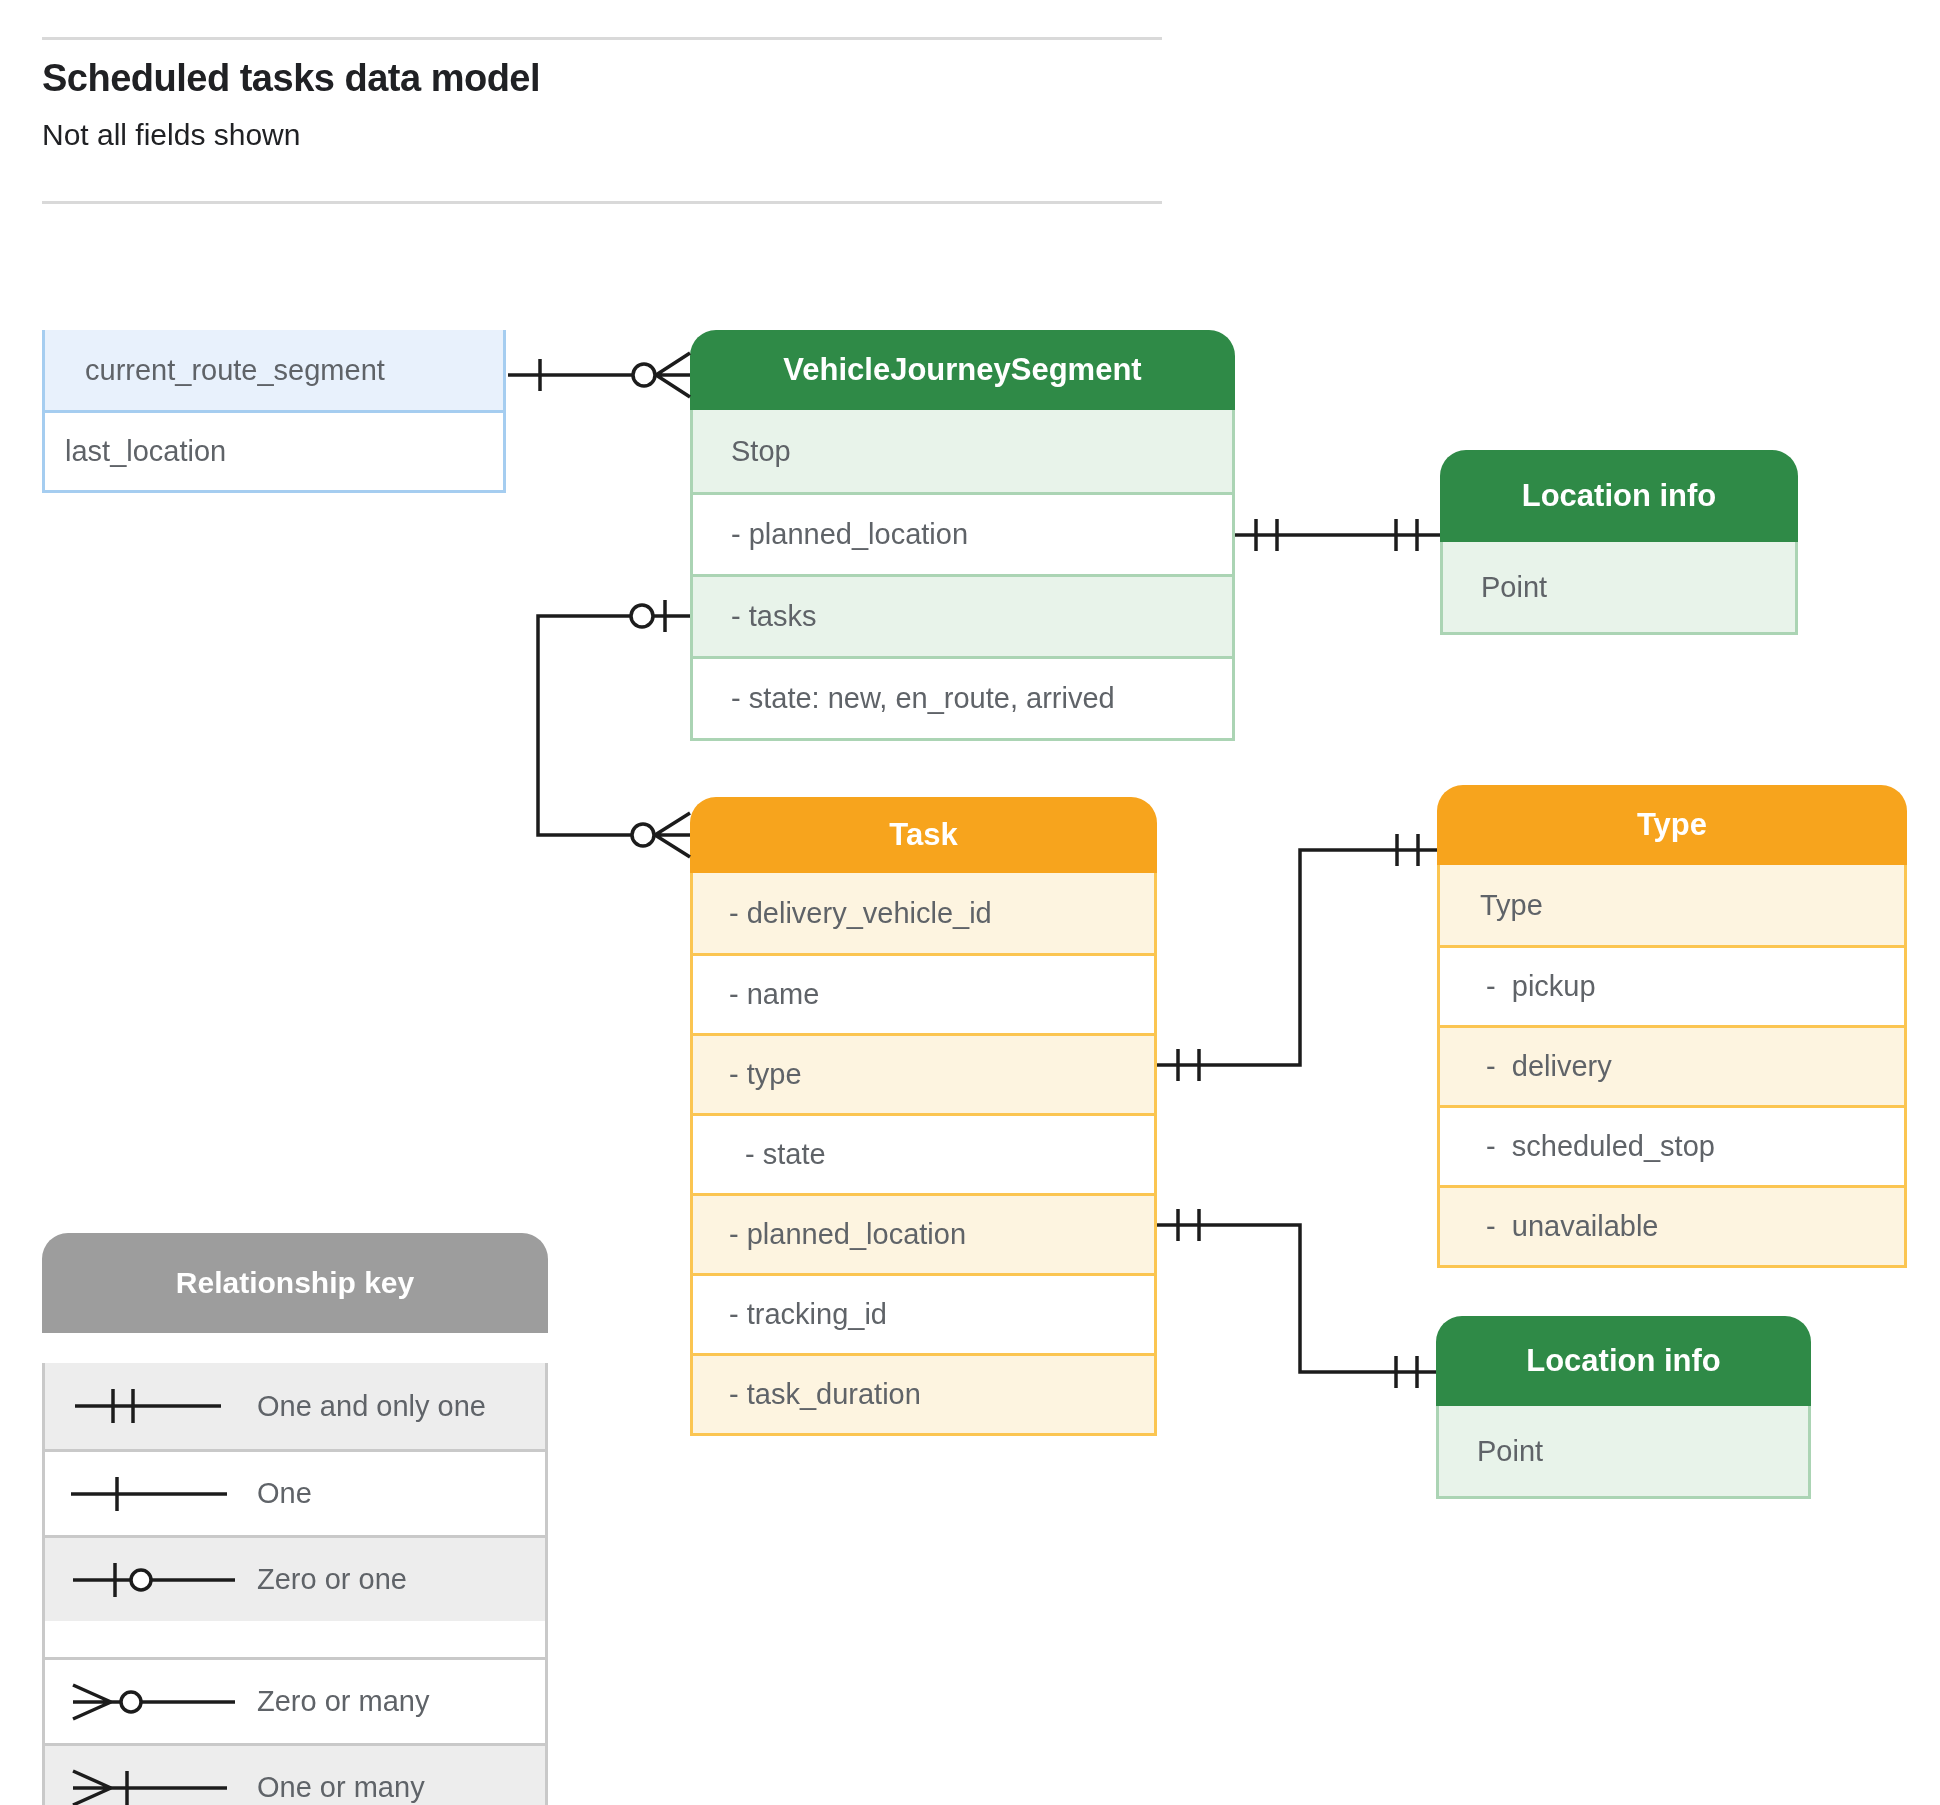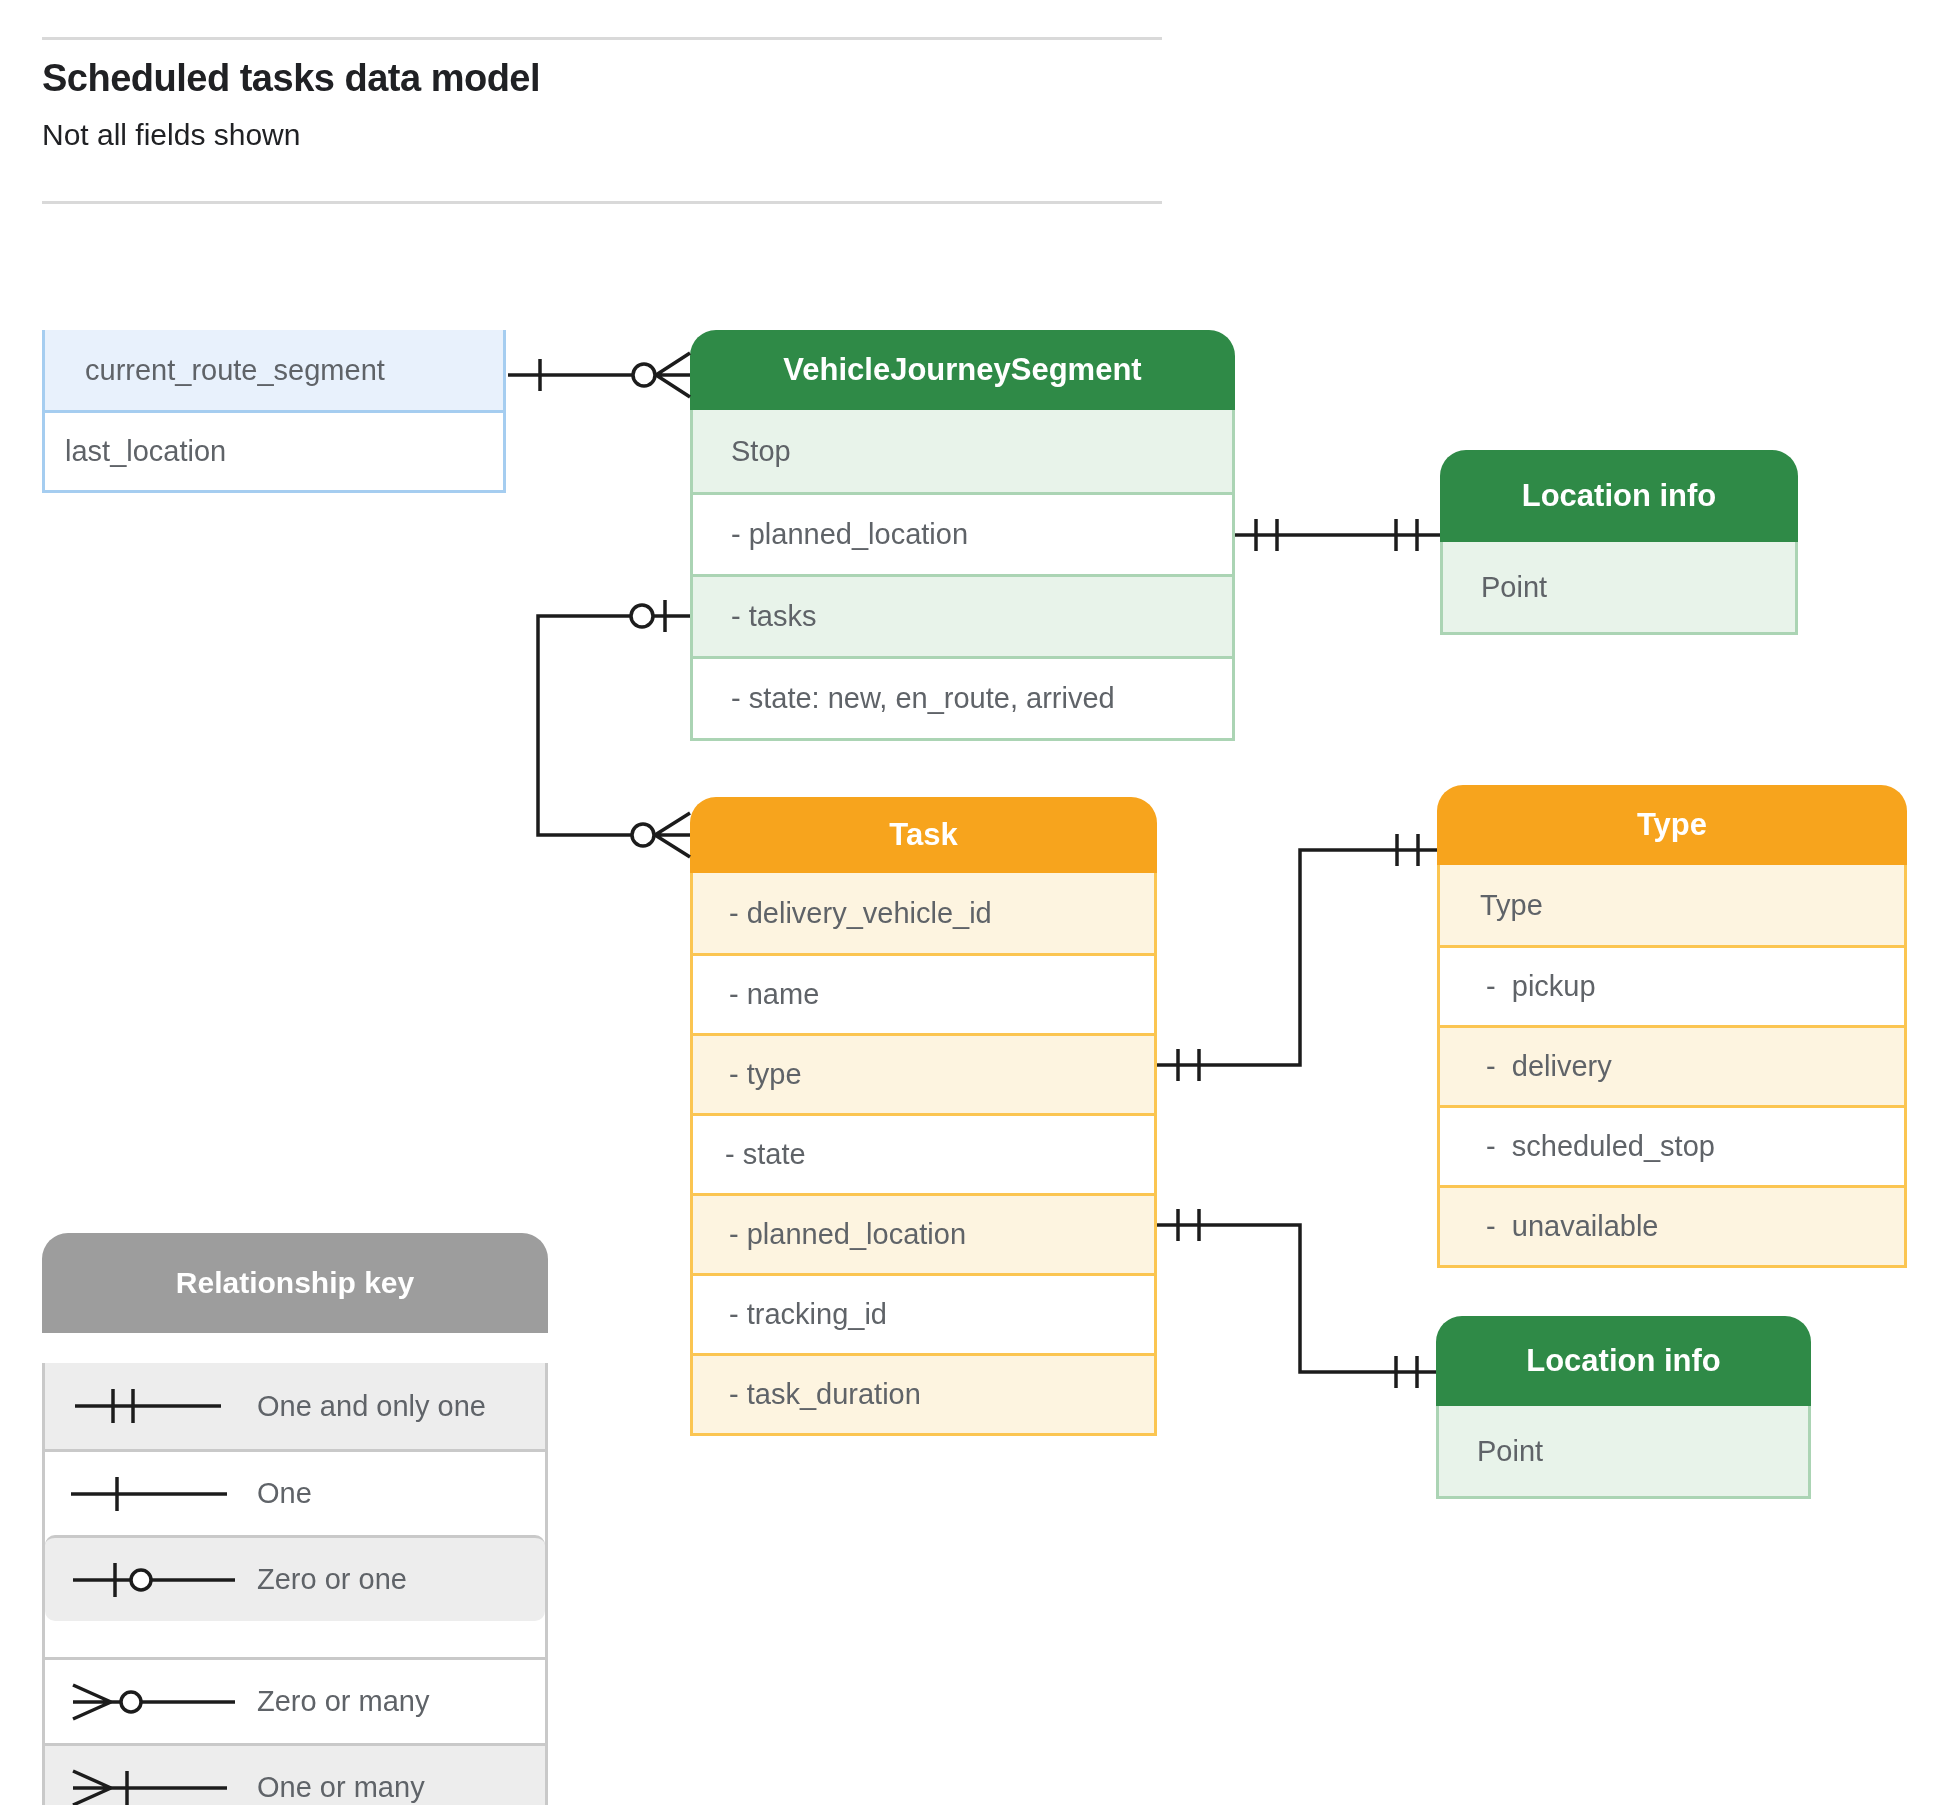--- a/index.html
+++ b/index.html
@@ -130,21 +130,21 @@
       <div class="row tint" style="height:90px;">Point</div>
     </div>
   </div>
 
   <div class="entity e-orange" style="left:690px; top:790px; width:467px;margin-top:7px;">
     <div class="head" style="height:76px;">Task</div>
     <div class="body">
       <div class="row tint" style="height:80px; padding-left:36px;">- delivery_vehicle_id</div>
       <div class="row" style="height:80px; padding-left:36px;">- name</div>
       <div class="row tint" style="height:80px; padding-left:36px;">- type</div>
-      <div class="row" style="height:80px; padding-left:32px;">- state</div>
+      <div class="row" style="height:80px; padding-left:52px;">- state</div>
       <div class="row tint" style="height:80px; padding-left:36px;">- planned_location</div>
       <div class="row" style="height:80px; padding-left:36px;">- tracking_id</div>
       <div class="row tint" style="height:80px; padding-left:36px;">- task_duration</div>
     </div>
   </div>
 
   <div class="entity e-orange" style="left:1437px; top:785px; width:470px;">
     <div class="head" style="height:80px;">Type</div>
     <div class="body">
       <div class="row tint" style="height:80px; padding-left:40px;">Type</div>
@@ -177,21 +177,21 @@
       </div>
       <div class="row" style="height:86px;">
         <span class="sym">
           <svg width="198" height="60" viewBox="0 0 198 60">
             <line x1="12" y1="30" x2="168" y2="30"></line>
             <line x1="58" y1="13" x2="58" y2="47"></line>
           </svg>
         </span>
         <span class="lbl">One</span>
       </div>
-      <div class="row tint" style="height:86px;border-radius:10px;">
+      <div class="row tint" style="height:86px;">
         <span class="sym">
           <svg width="198" height="60" viewBox="0 0 198 60">
             <line x1="14" y1="30" x2="176" y2="30"></line>
             <line x1="56" y1="13" x2="56" y2="47"></line>
             <circle cx="82" cy="30" r="10"></circle>
           </svg>
         </span>
         <span class="lbl">Zero or one</span>
       </div>
       <div class="row" style="height:86px;margin-top:36px;">

